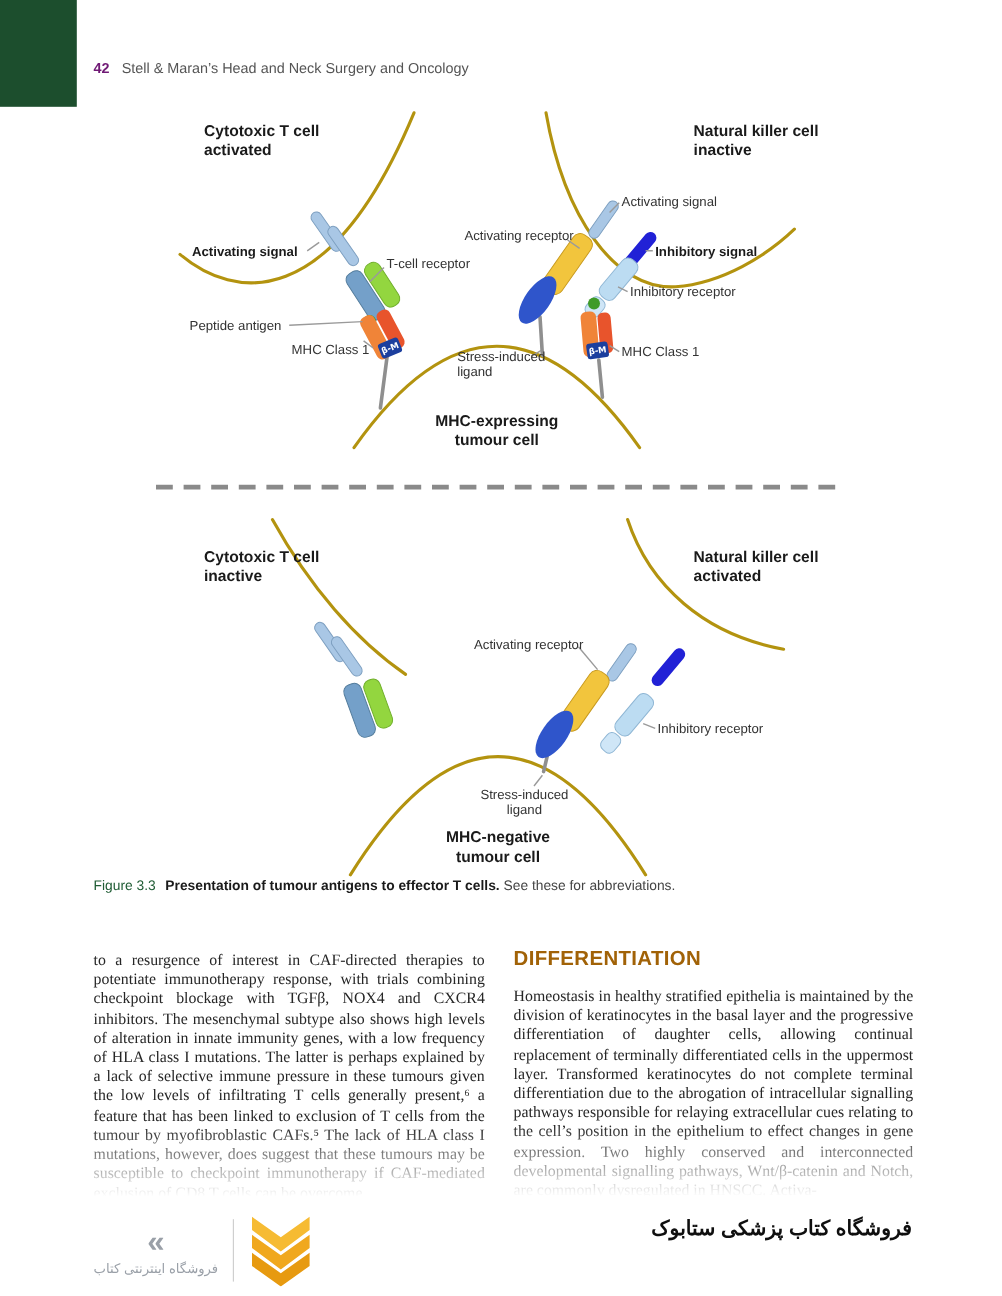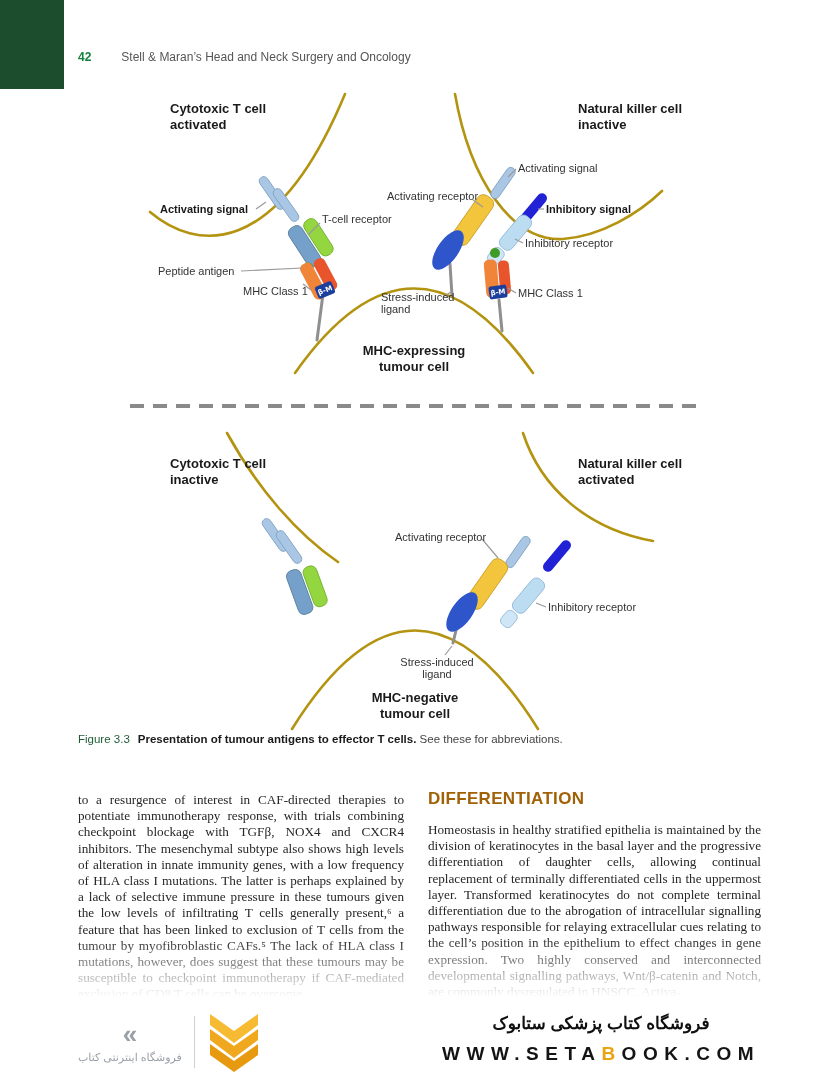--- a/index.html
+++ b/index.html
@@ -4,21 +4,21 @@
 <style>
   * { margin:0; padding:0; box-sizing:border-box; }
   html,body { background:#ddd; }
   .page {
     position:relative; width:835px; height:1080px; margin:0 auto;
     background:#ffffff; overflow:hidden;
     font-family:"Liberation Sans", sans-serif;
   }
   .corner-block { position:absolute; left:0; top:0; width:64px; height:89px; background:#1c4e2d; }
   .running-header { position:absolute; left:78px; top:50px; font-size:12px; color:#555; white-space:nowrap; }
-  .page-num { font-weight:bold; color:#15803d; margin-right:30px; }
+  .page-num { font-weight:bold; color:#701a75; margin-right:10px; }
 
   .diagram { position:absolute; left:75px; top:92px; }
   .dg-title { font:bold 13px "Liberation Sans", sans-serif; fill:#1a1a1a; }
   .dg-lbl   { font:11px "Liberation Sans", sans-serif; fill:#333; }
   .dg-lbl-b { font:bold 11px "Liberation Sans", sans-serif; fill:#1a1a1a; }
   .membrane { stroke:#b3930f; stroke-width:2.6; fill:none; stroke-linecap:round; }
   .leader   { stroke:#9a9a9a; stroke-width:1.2; }
   .stem     { stroke:#8f8f8f; stroke-width:3; stroke-linecap:round; }
   .dash-line{ stroke:#8a8a8a; stroke-width:4; stroke-dasharray:14 9; }
   .beta-box { fill:#1c3f9e; }
@@ -243,18 +243,15 @@
     <div class="logo-divider"></div>
     <svg width="54" height="60" viewBox="0 0 54 60">
       <path d="M3,2 27,19 51,2 51,13 27,31 3,13 Z" fill="#f6bb33"></path>
       <path d="M3,17 27,34 51,17 51,28 27,46 3,28 Z" fill="#f0a81e"></path>
       <path d="M3,32 27,49 51,32 51,43 27,60 3,43 Z" fill="#e79a10"></path>
     </svg>
   </div>
 
   <div class="footer-right">
     <div class="shop-title">فروشگاه کتاب پزشکی ستابوک</div>
-    <div class="site-url">
-      <span>WWW.SETA</span><span class="url-accent">B</span><span>OOK.COM</span>
-    </div>
   </div>
 
 </div>
 
 </body></html>

